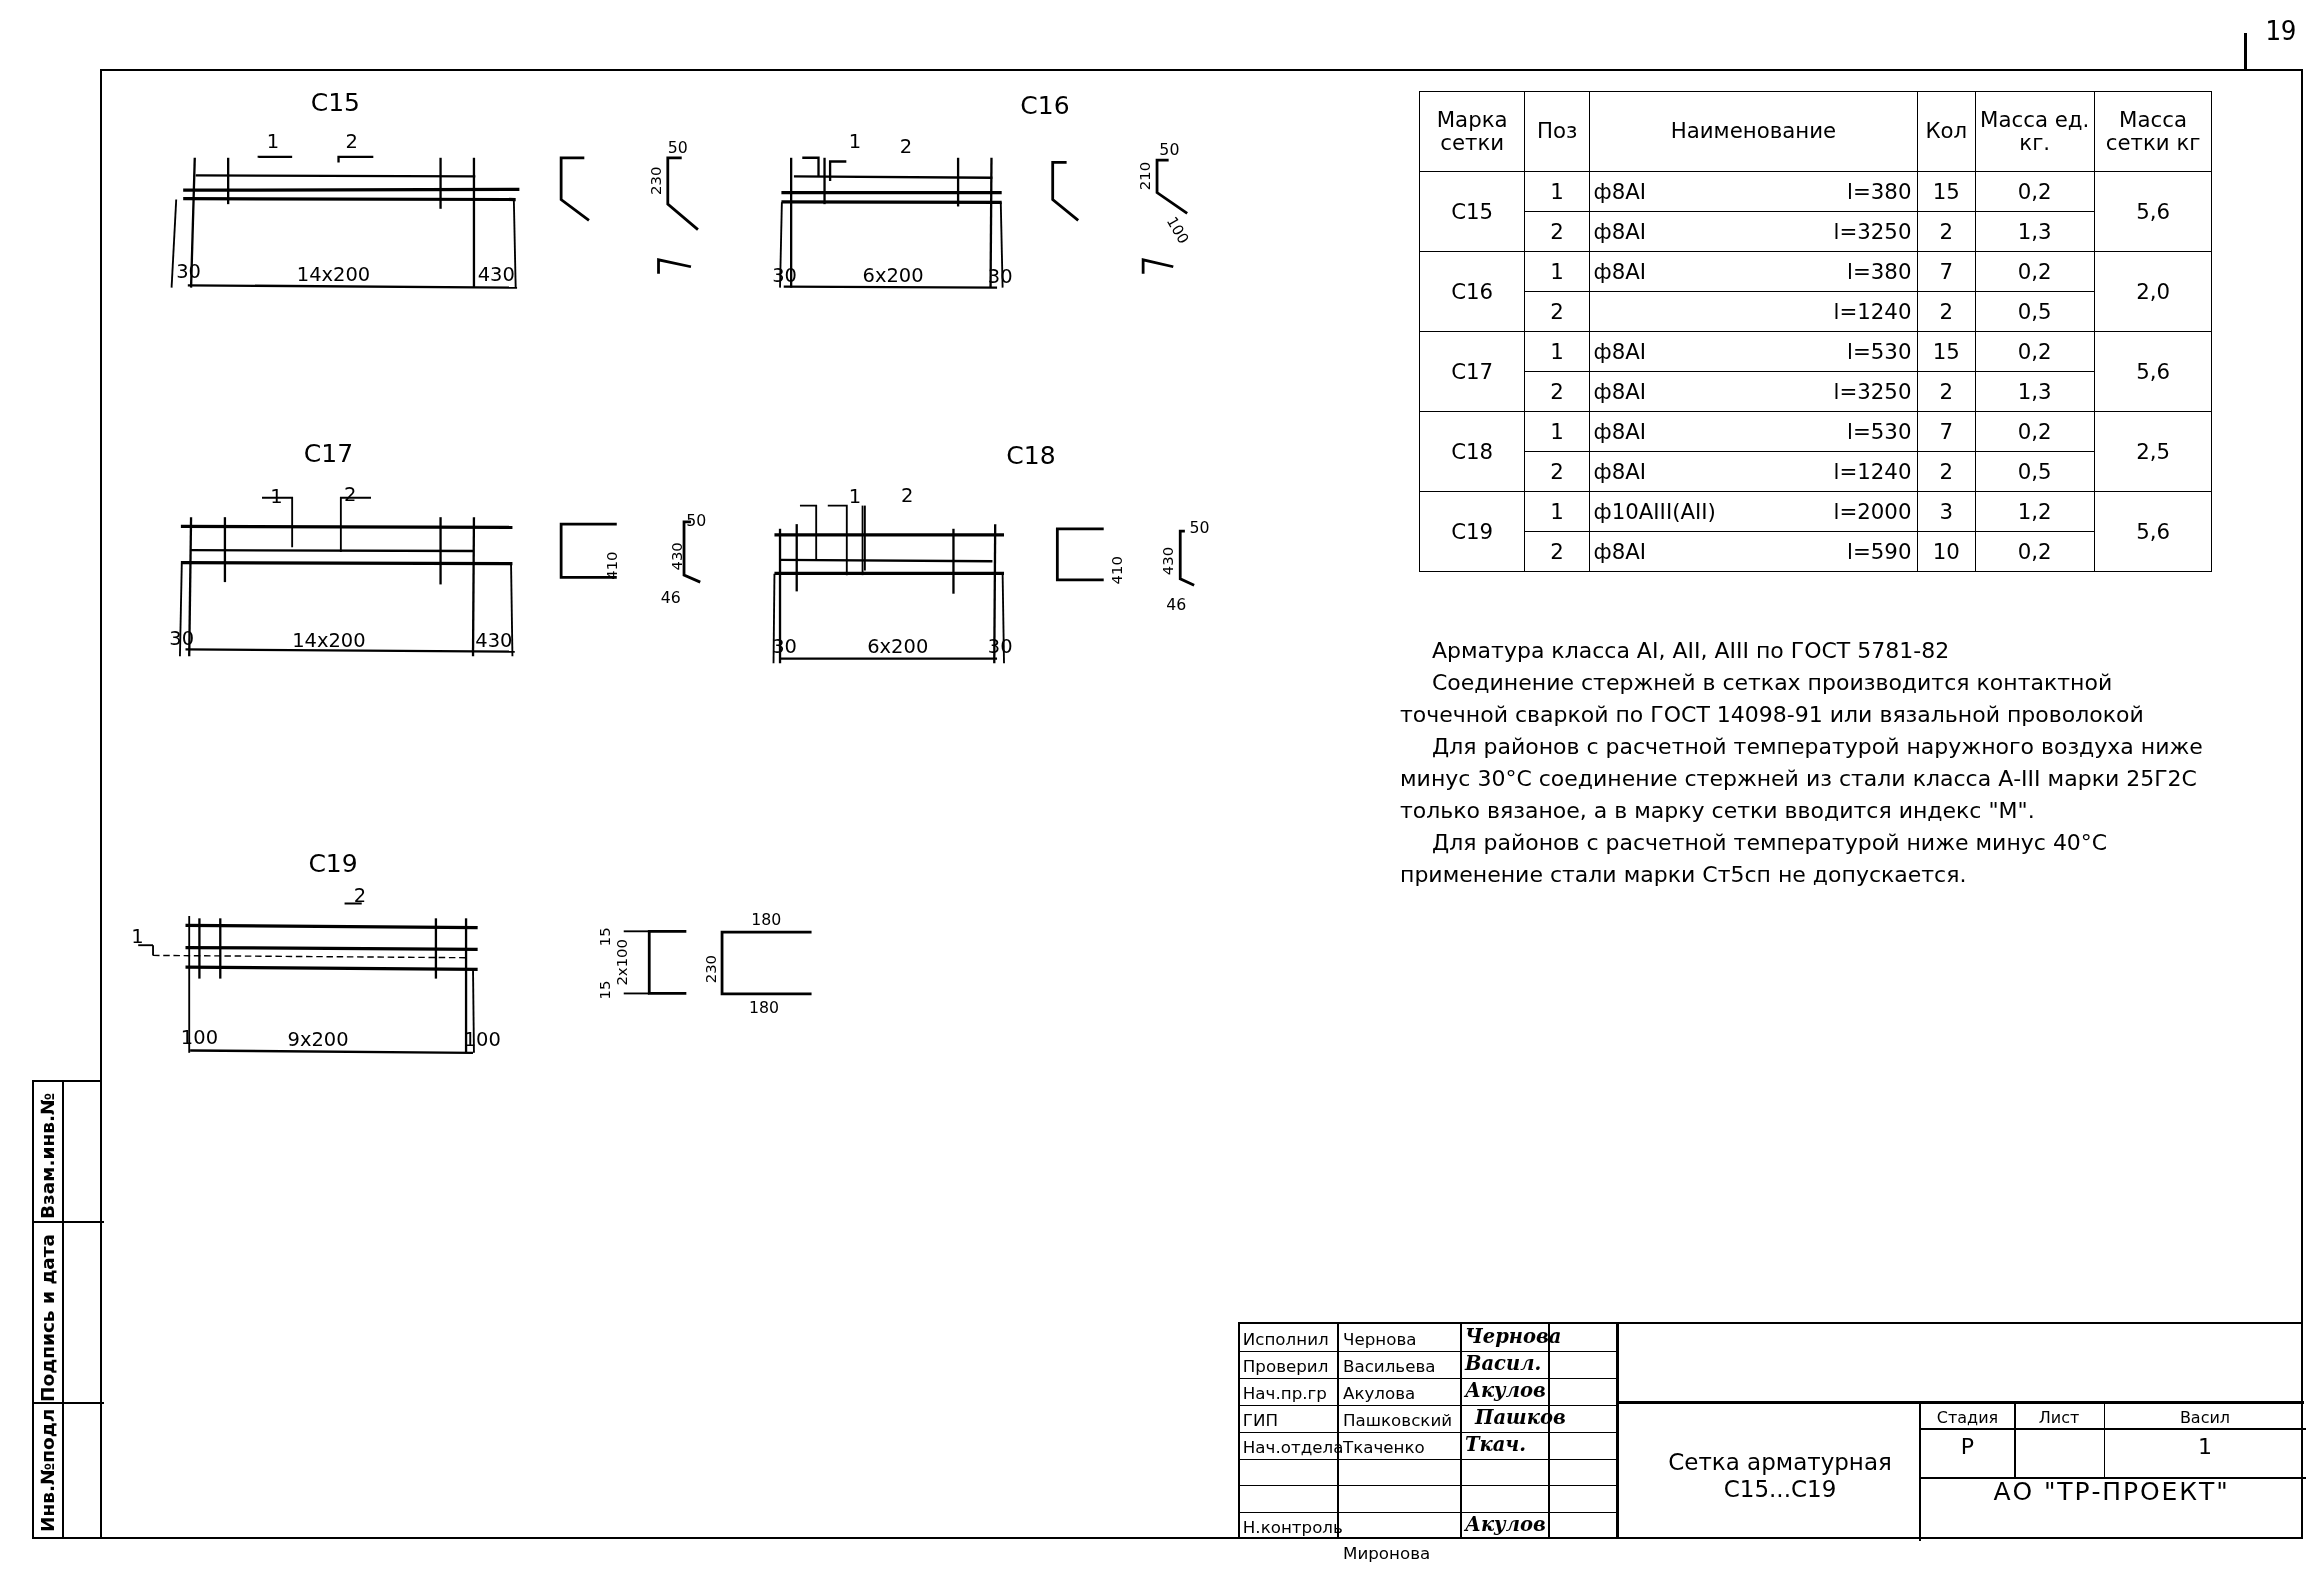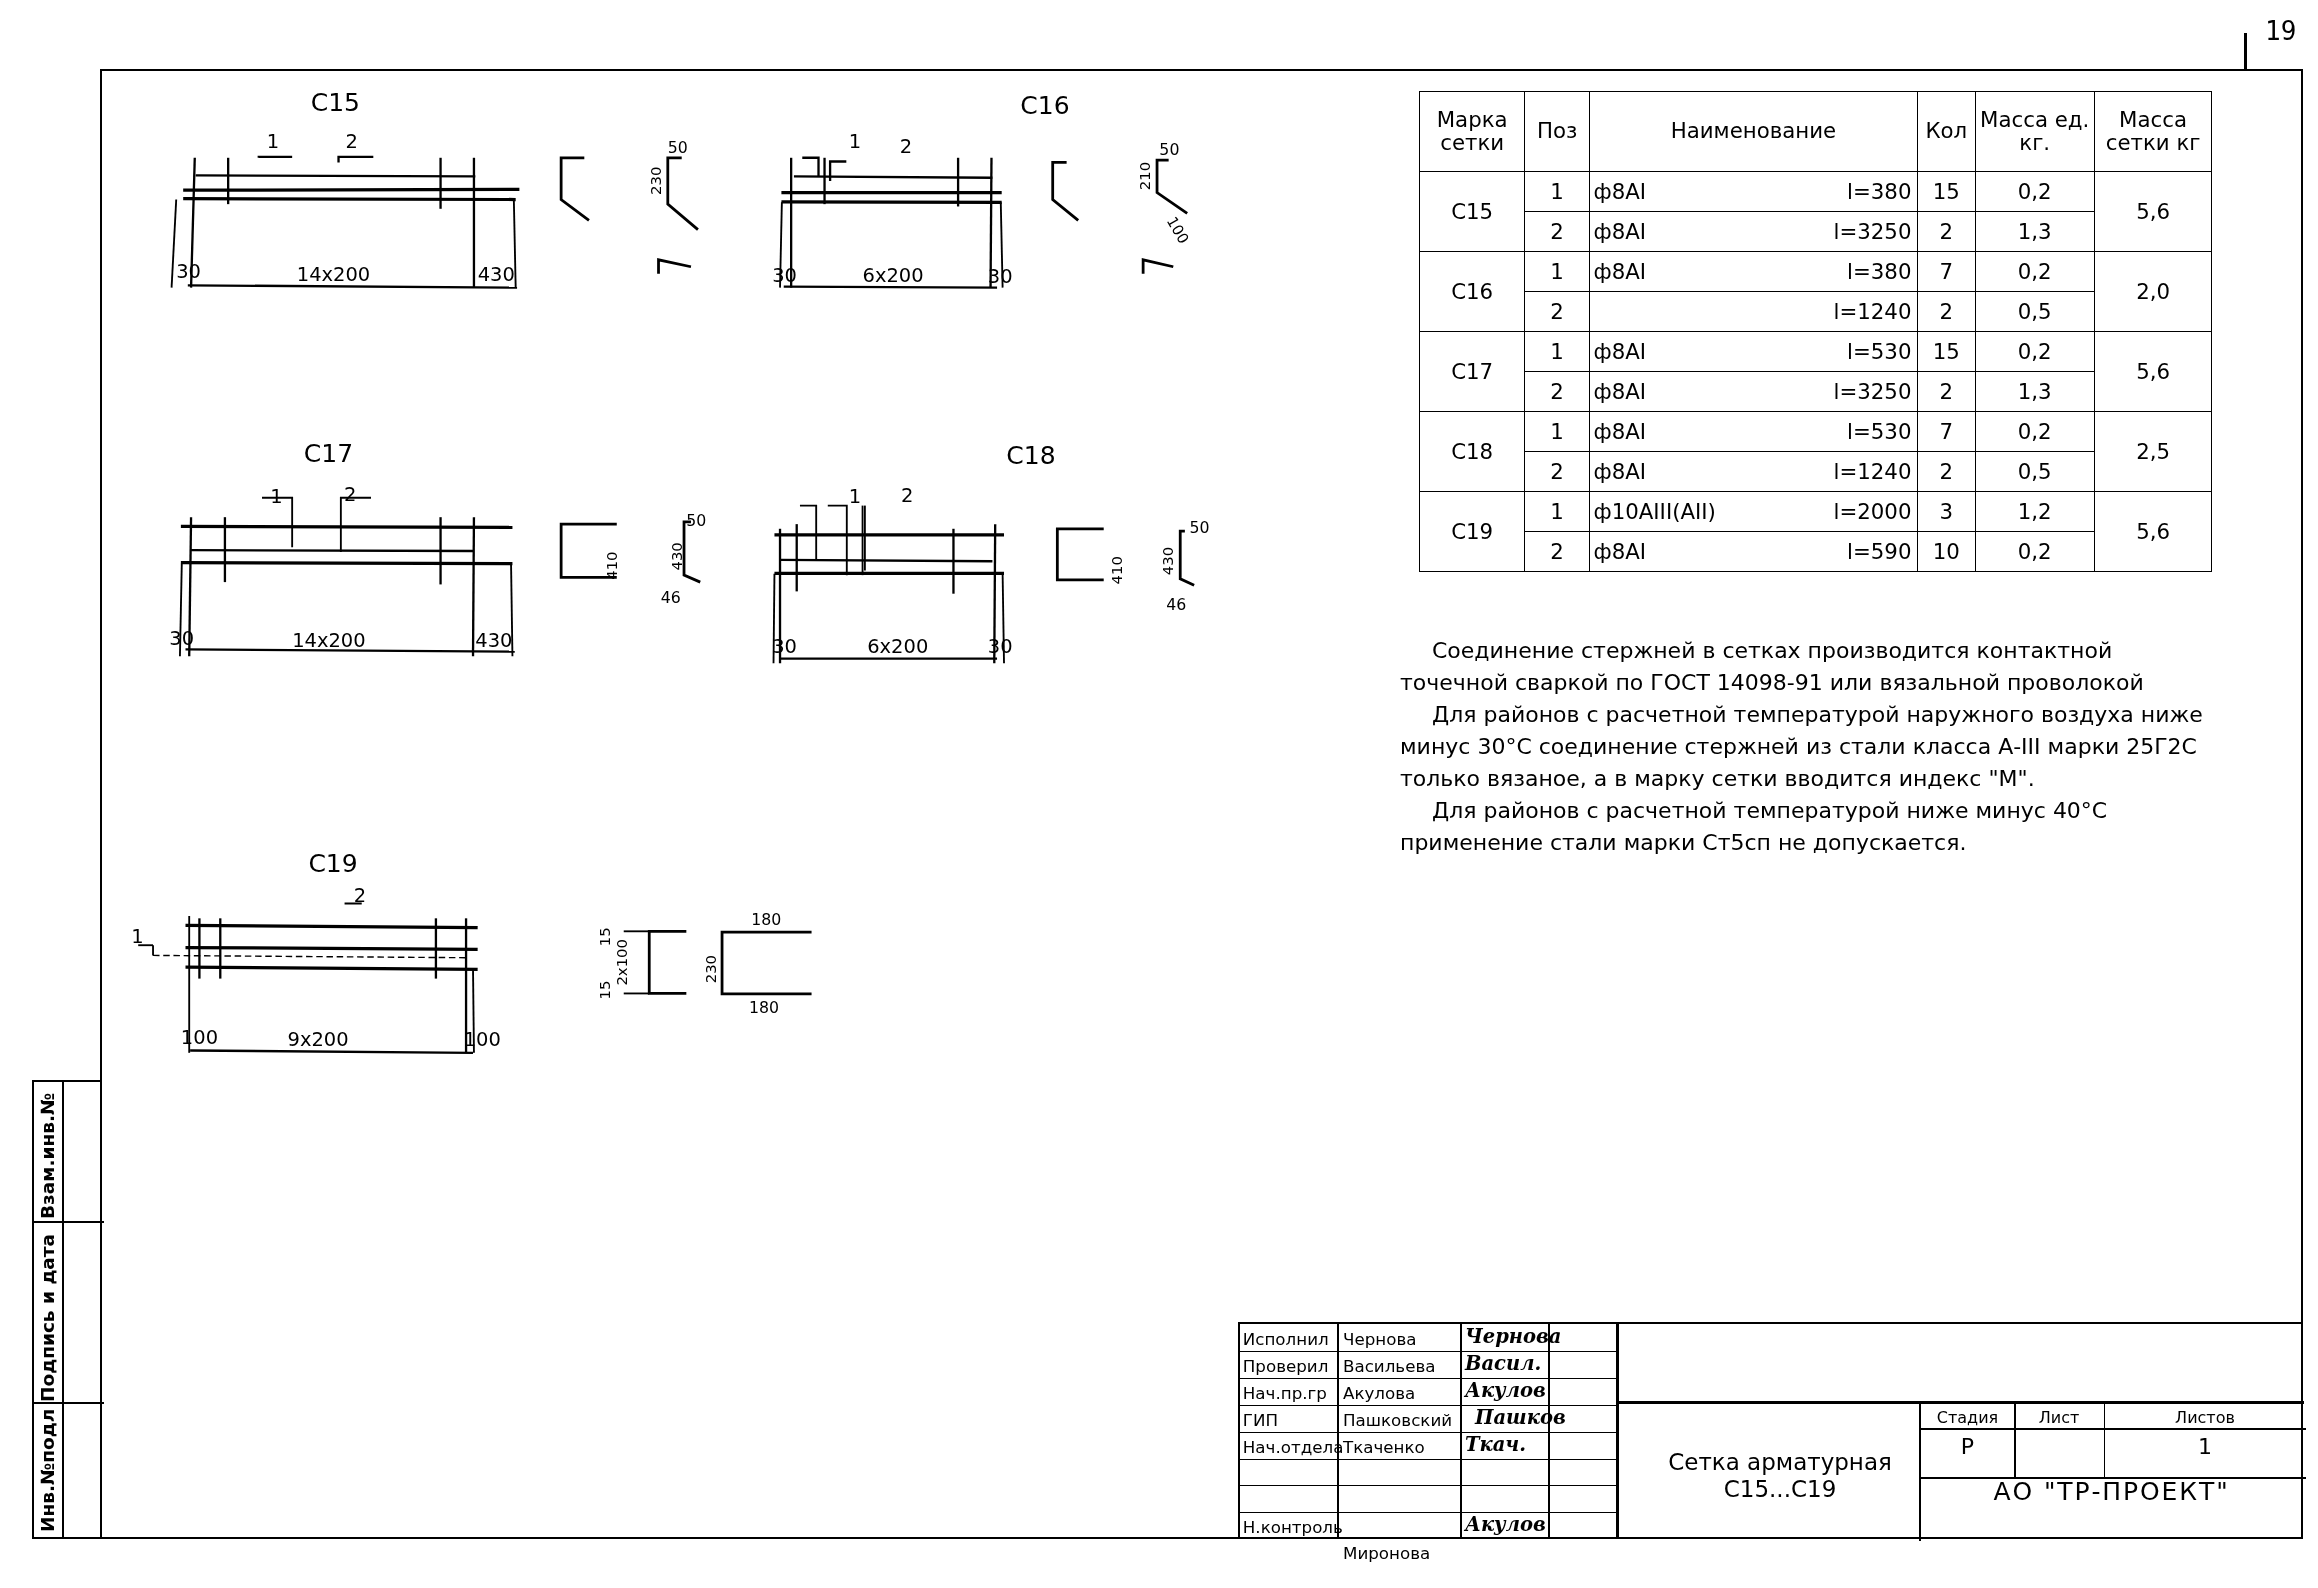--- a/index.html
+++ b/index.html
@@ -298,20 +298,21 @@
     <tr>
       <td>2</td>
       <td class="name"><span>ф8АI</span><span class="len">l=590</span></td>
       <td>10</td>
       <td>0,2</td>
     </tr>
   </tbody>
 </table>
 
 <div class="notes">
+  <p class="ind">Арматура класса АI, АII, АIII по ГОСТ 5781-82</p>
   <p class="ind">Соединение стержней в сетках производится контактной точечной сваркой по ГОСТ 14098-91 или вязальной проволокой</p>
   <p class="ind">Для районов с расчетной температурой наружного воздуха ниже минус 30°С соединение стержней из стали класса А-III марки 25Г2С только вязаное, а в марку сетки вводится индекс "М".</p>
   <p class="ind">Для районов с расчетной температурой ниже минус 40°С применение стали марки Ст5сп не допускается.</p>
 </div>
 
 <div class="side-stamp">
   <div class="side-col-label"></div>
   <div class="side-cell" style="top:0;height:139px;"></div>
   <div class="side-cell" style="top:139px;height:181px;"></div>
   <span class="side-text" style="left:2.8px;top:450px;">Инв.№подл</span>
@@ -367,20 +368,20 @@
     <div>С15...С19</div>
   </div>
 
   <div class="stage-box">
     <div class="tb-vline" style="left:93px;height:74px;"></div>
     <div class="tb-vline" style="left:183px;height:74px;width:1.4px;"></div>
     <div class="hline" style="left:0;top:24px;width:385px;height:1.9px;"></div>
     <div class="hline" style="left:0;top:73px;width:385px;height:2.3px;"></div>
     <div class="stage-cell" style="left:0;top:3.7px;width:93px;">Стадия</div>
     <div class="stage-cell" style="left:93px;top:3.7px;width:90px;">Лист</div>
-    <div class="stage-cell" style="left:183px;top:3.7px;width:202px;">Листов</div>
+    <div class="stage-cell" style="left:183px;top:3.7px;width:202px;">Васил</div>
     <div class="stage-cell" style="left:0;top:30px;width:93px;font-size:22px;">Р</div>
     <div class="stage-cell" style="left:93px;top:30px;width:90px;font-size:22px;"></div>
     <div class="stage-cell" style="left:183px;top:30px;width:202px;font-size:22px;">1</div>
   </div>
   <div class="org">АО "ТР-ПРОЕКТ"</div>
 </div>
 
 
 </body></html>

